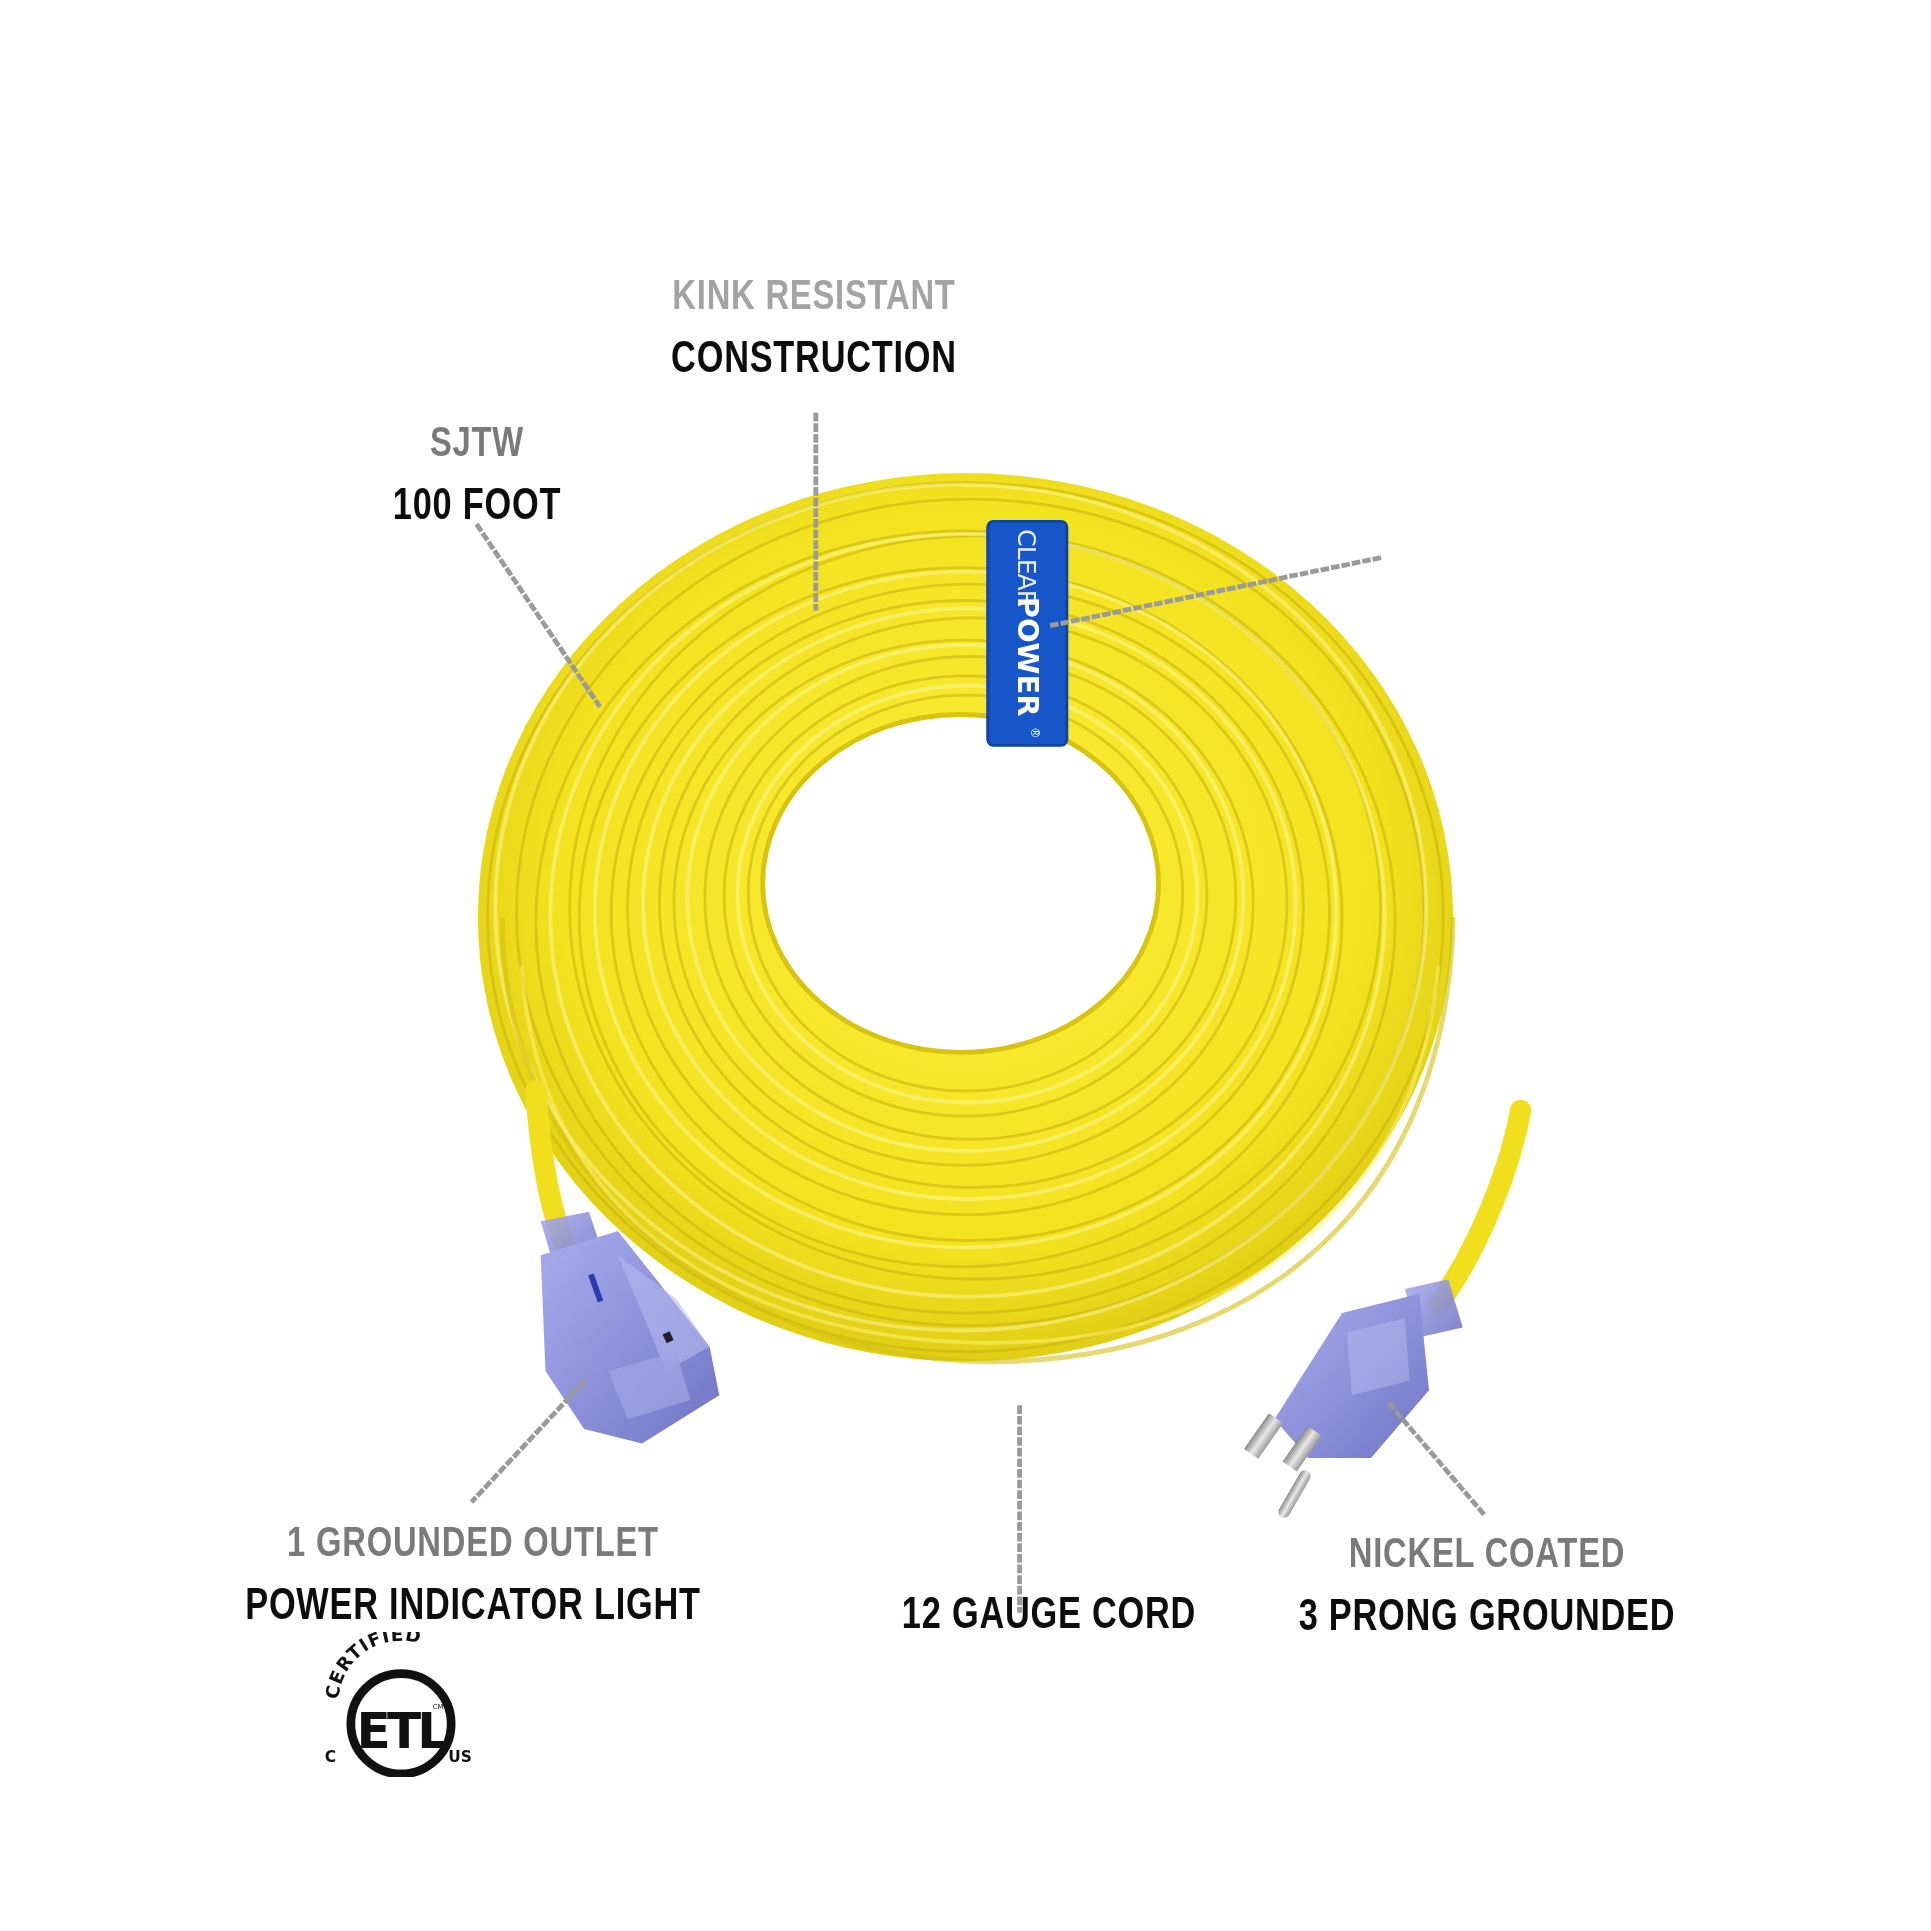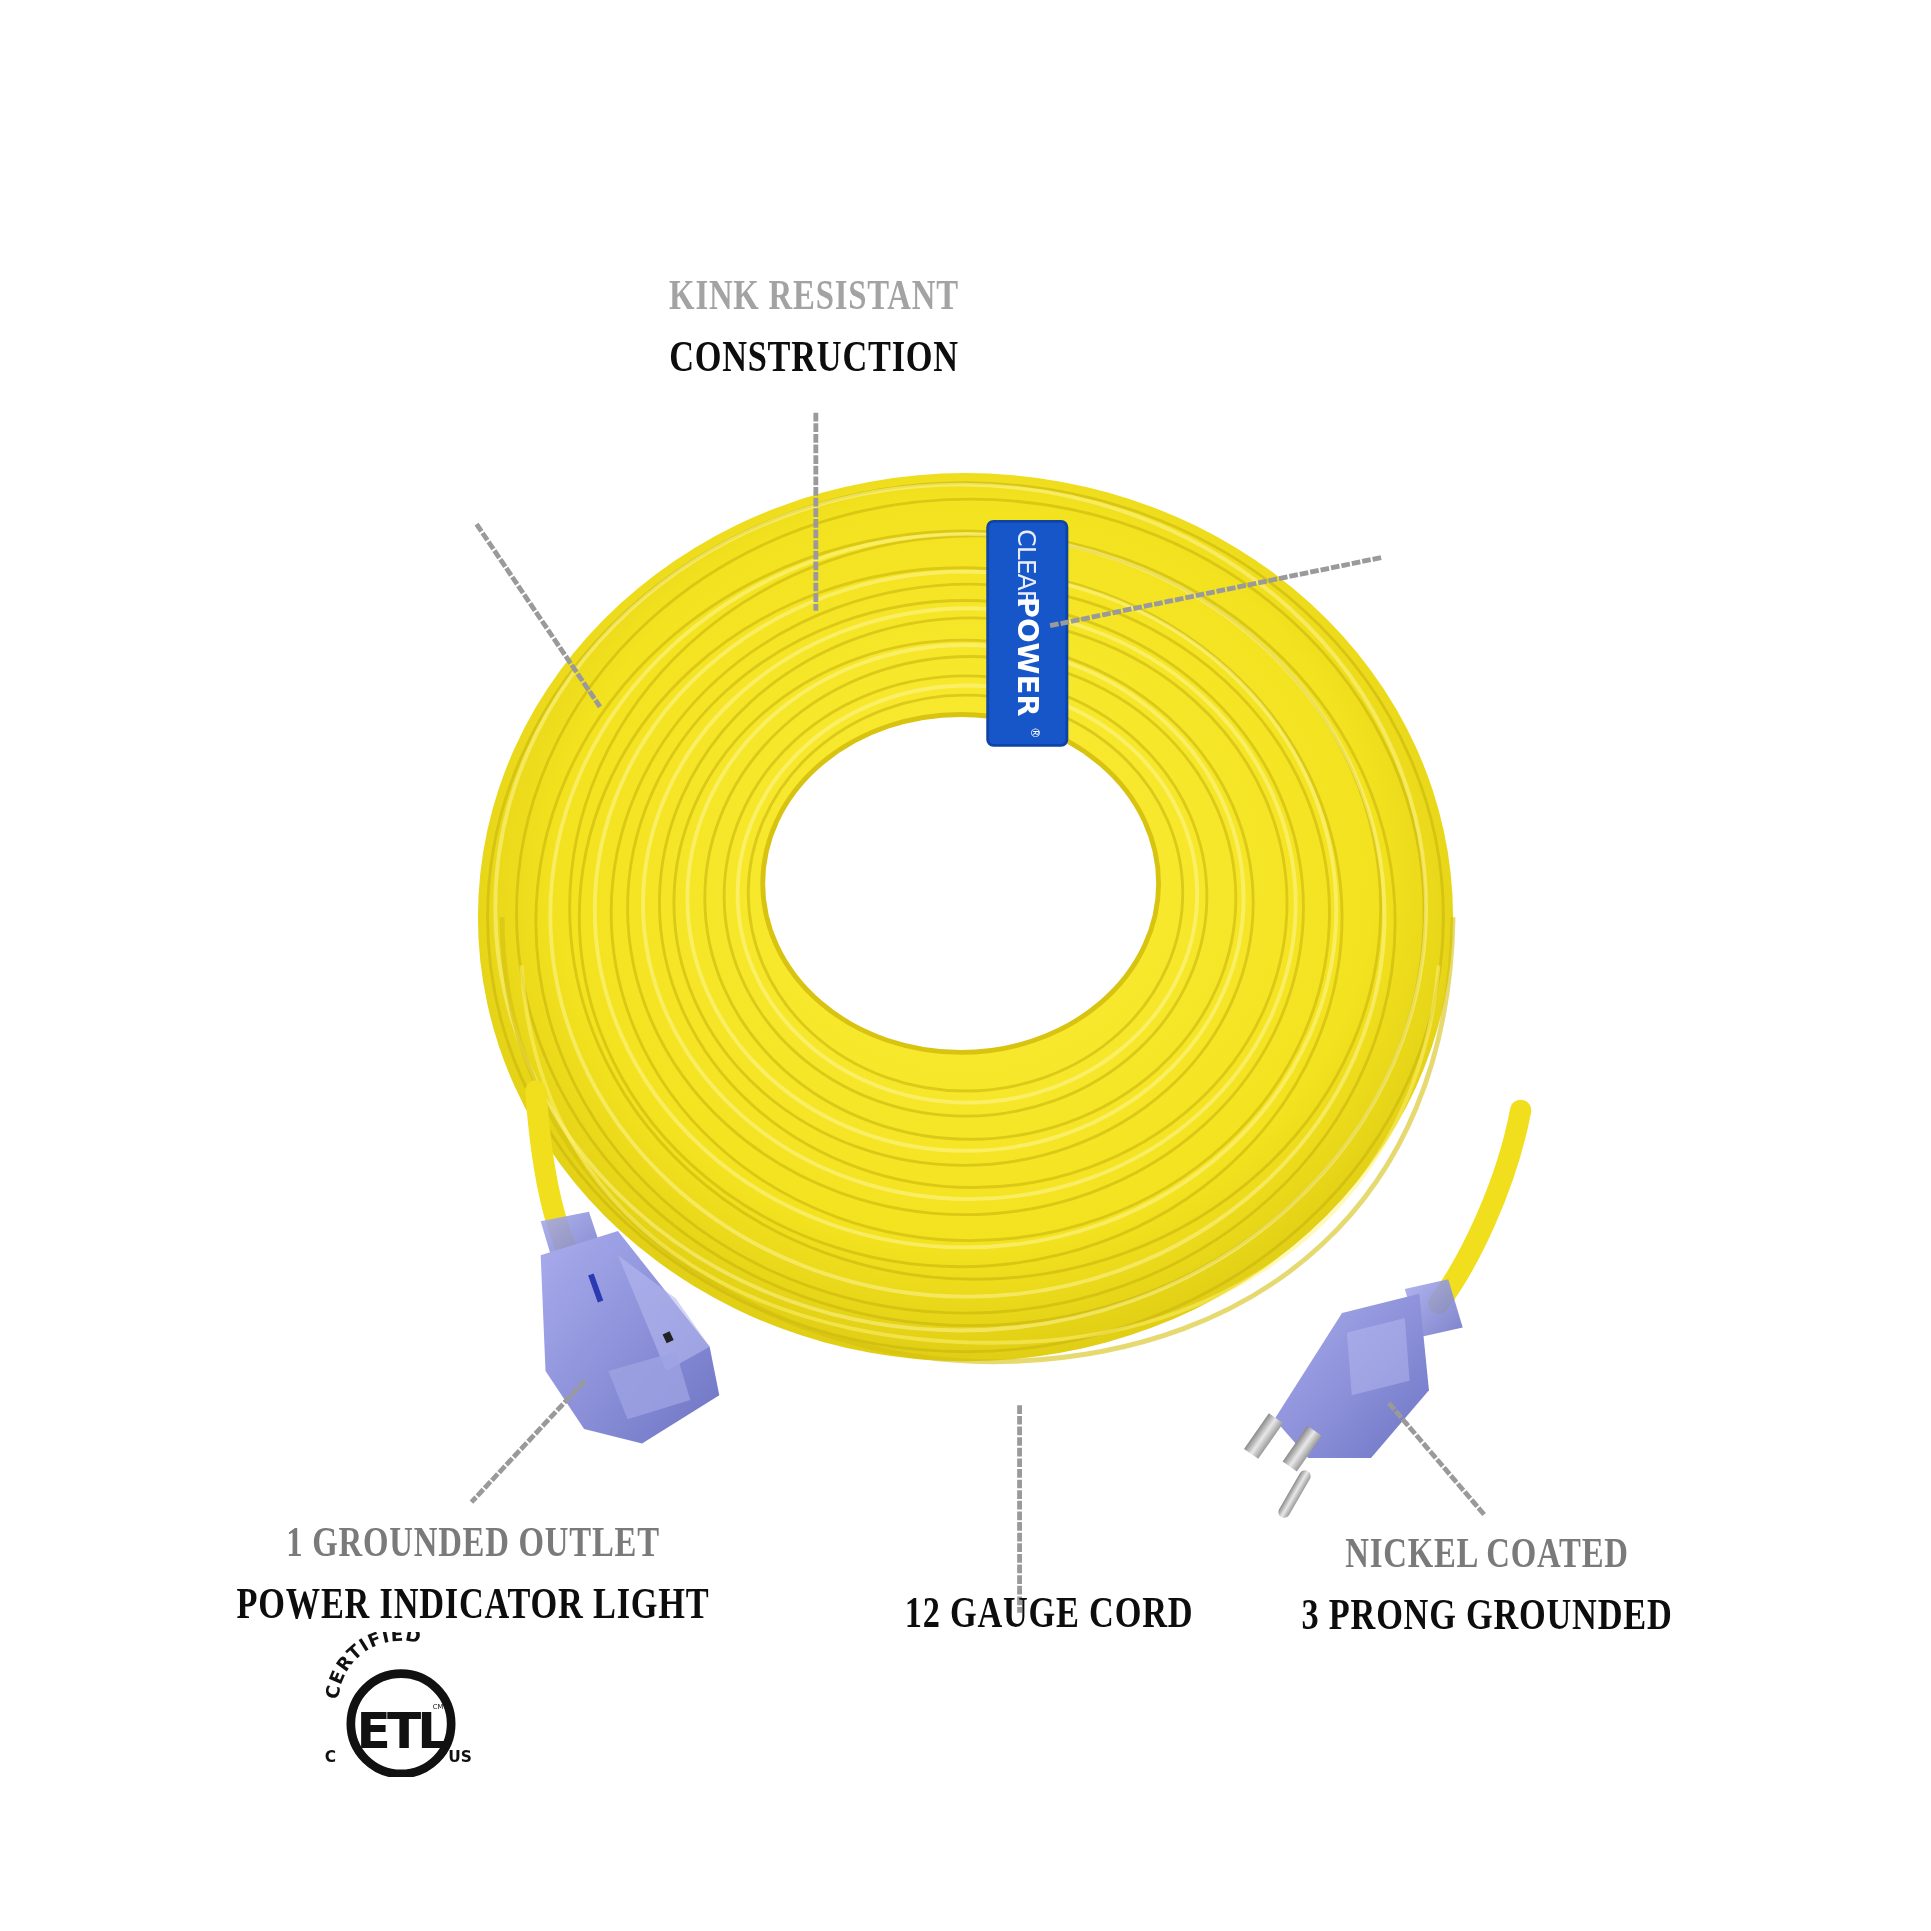--- a/index.html
+++ b/index.html
@@ -1,21 +1,21 @@
 <!DOCTYPE html>
 <html><head>
 <meta charset="utf-8">
 <style>
   html, body { margin: 0; padding: 0; background: #ffffff; }
   body { width: 1931px; height: 1931px; position: relative; overflow: hidden;
          font-family: "Liberation Sans", sans-serif; }
   .stage { position: absolute; left: 0; top: 0; width: 1931px; height: 1931px; }
   .art { position: absolute; left: 0; top: 0; width: 1931px; height: 1931px; }
   .label { position: absolute; text-align: center; transform: translateX(-50%);
-           font-family: Liberation Serif, serif; font-weight: bold;
+           font-family: Liberation Sans, sans-serif; font-weight: bold;
            letter-spacing: 1px; white-space: nowrap; line-height: 1; }
   .label .l1 { display: block; color: #7a7a7a; font-size: 42px; transform: scaleX(0.78); }
   .label .l2 { display: block; color: #0d0d0d; font-size: 44px; margin-top: 19.3px; transform: scaleX(0.78); }
   .label.single .l2 { margin-top: 0; }
   .kink .l1 { color: #a3a3a3; }
   .strap-text { font-family: "DejaVu Sans", sans-serif; }
   .etl { position: absolute; left: 319px; top: 1632px; width: 164px; height: 145px; }
 </style>
 </head>
 <body>
@@ -112,20 +112,24 @@
       <line x1="1056" y1="1458" x2="1056" y2="1668"></line>
       <line x1="1440" y1="1455" x2="1540" y2="1572"></line>
     </g>
   </svg>
 
   <div class="label kink" style="left:814px; top:274px;">
     <span class="l1">KINK RESISTANT</span>
     <span class="l2">CONSTRUCTION</span>
   </div>
 
+  <div class="label" style="left:477px; top:421px;">
+    <span class="l1">SJTW</span>
+    <span class="l2">100 FOOT</span>
+  </div>
 
 
   <div class="label" style="left:473px; top:1521px;">
     <span class="l1">1 GROUNDED OUTLET</span>
     <span class="l2">POWER INDICATOR LIGHT</span>
   </div>
 
   <div class="label single" style="left:1049px; top:1591px;">
     <span class="l2">12 GAUGE CORD</span>
   </div>

